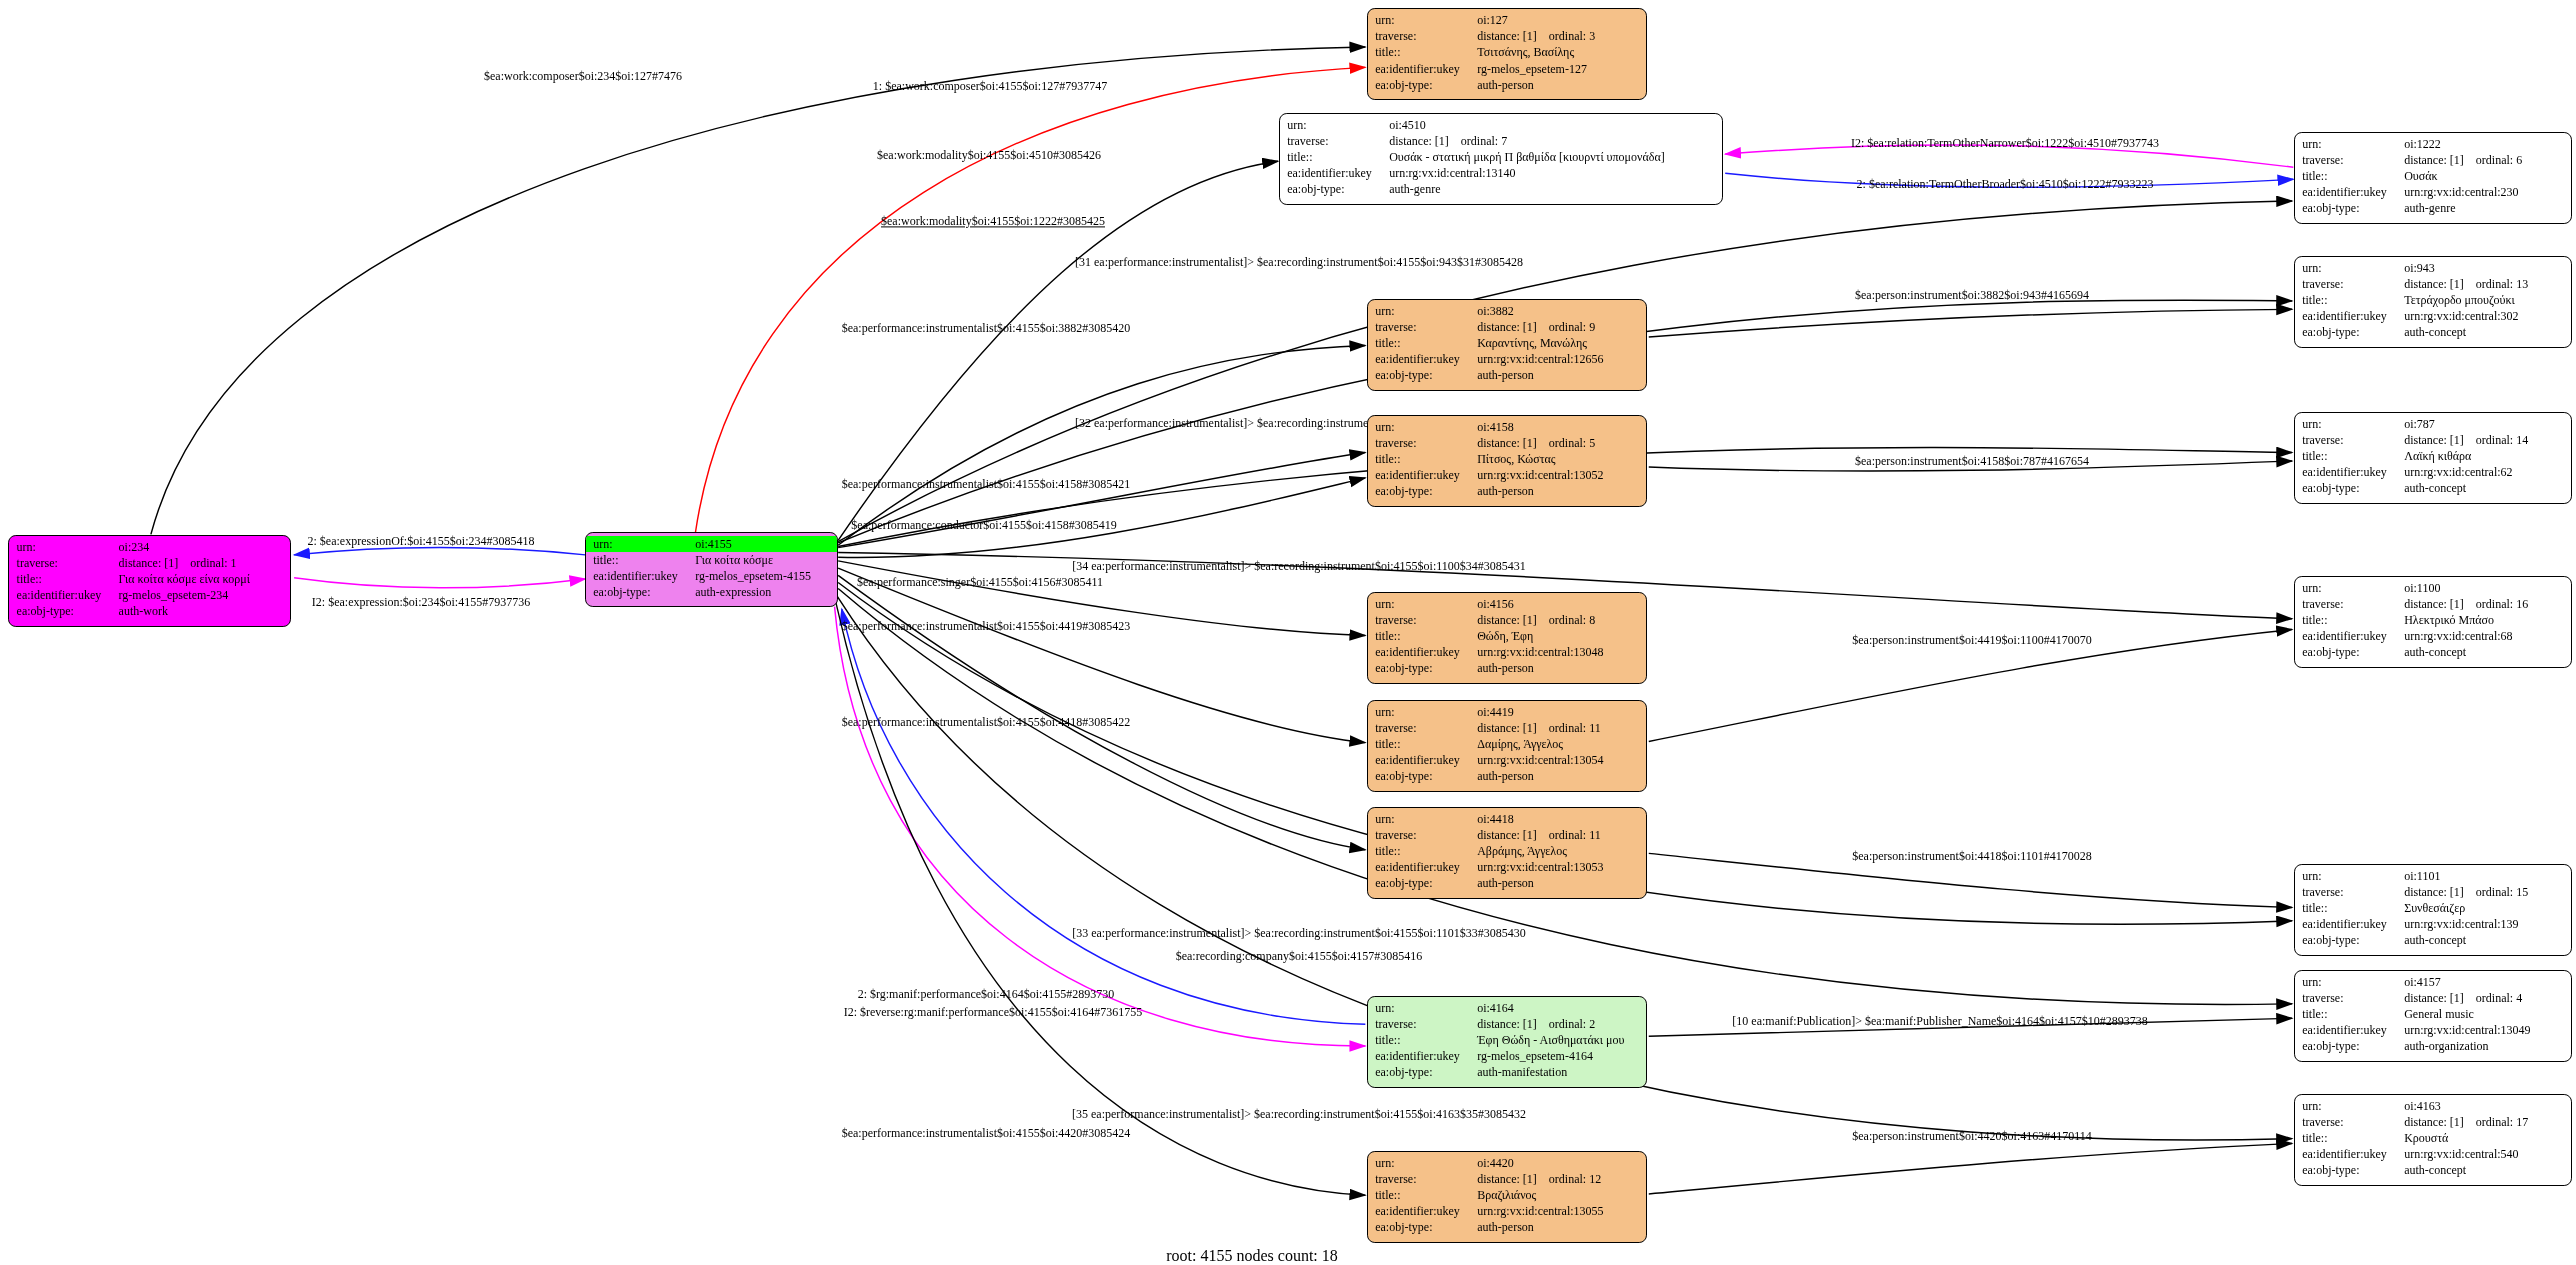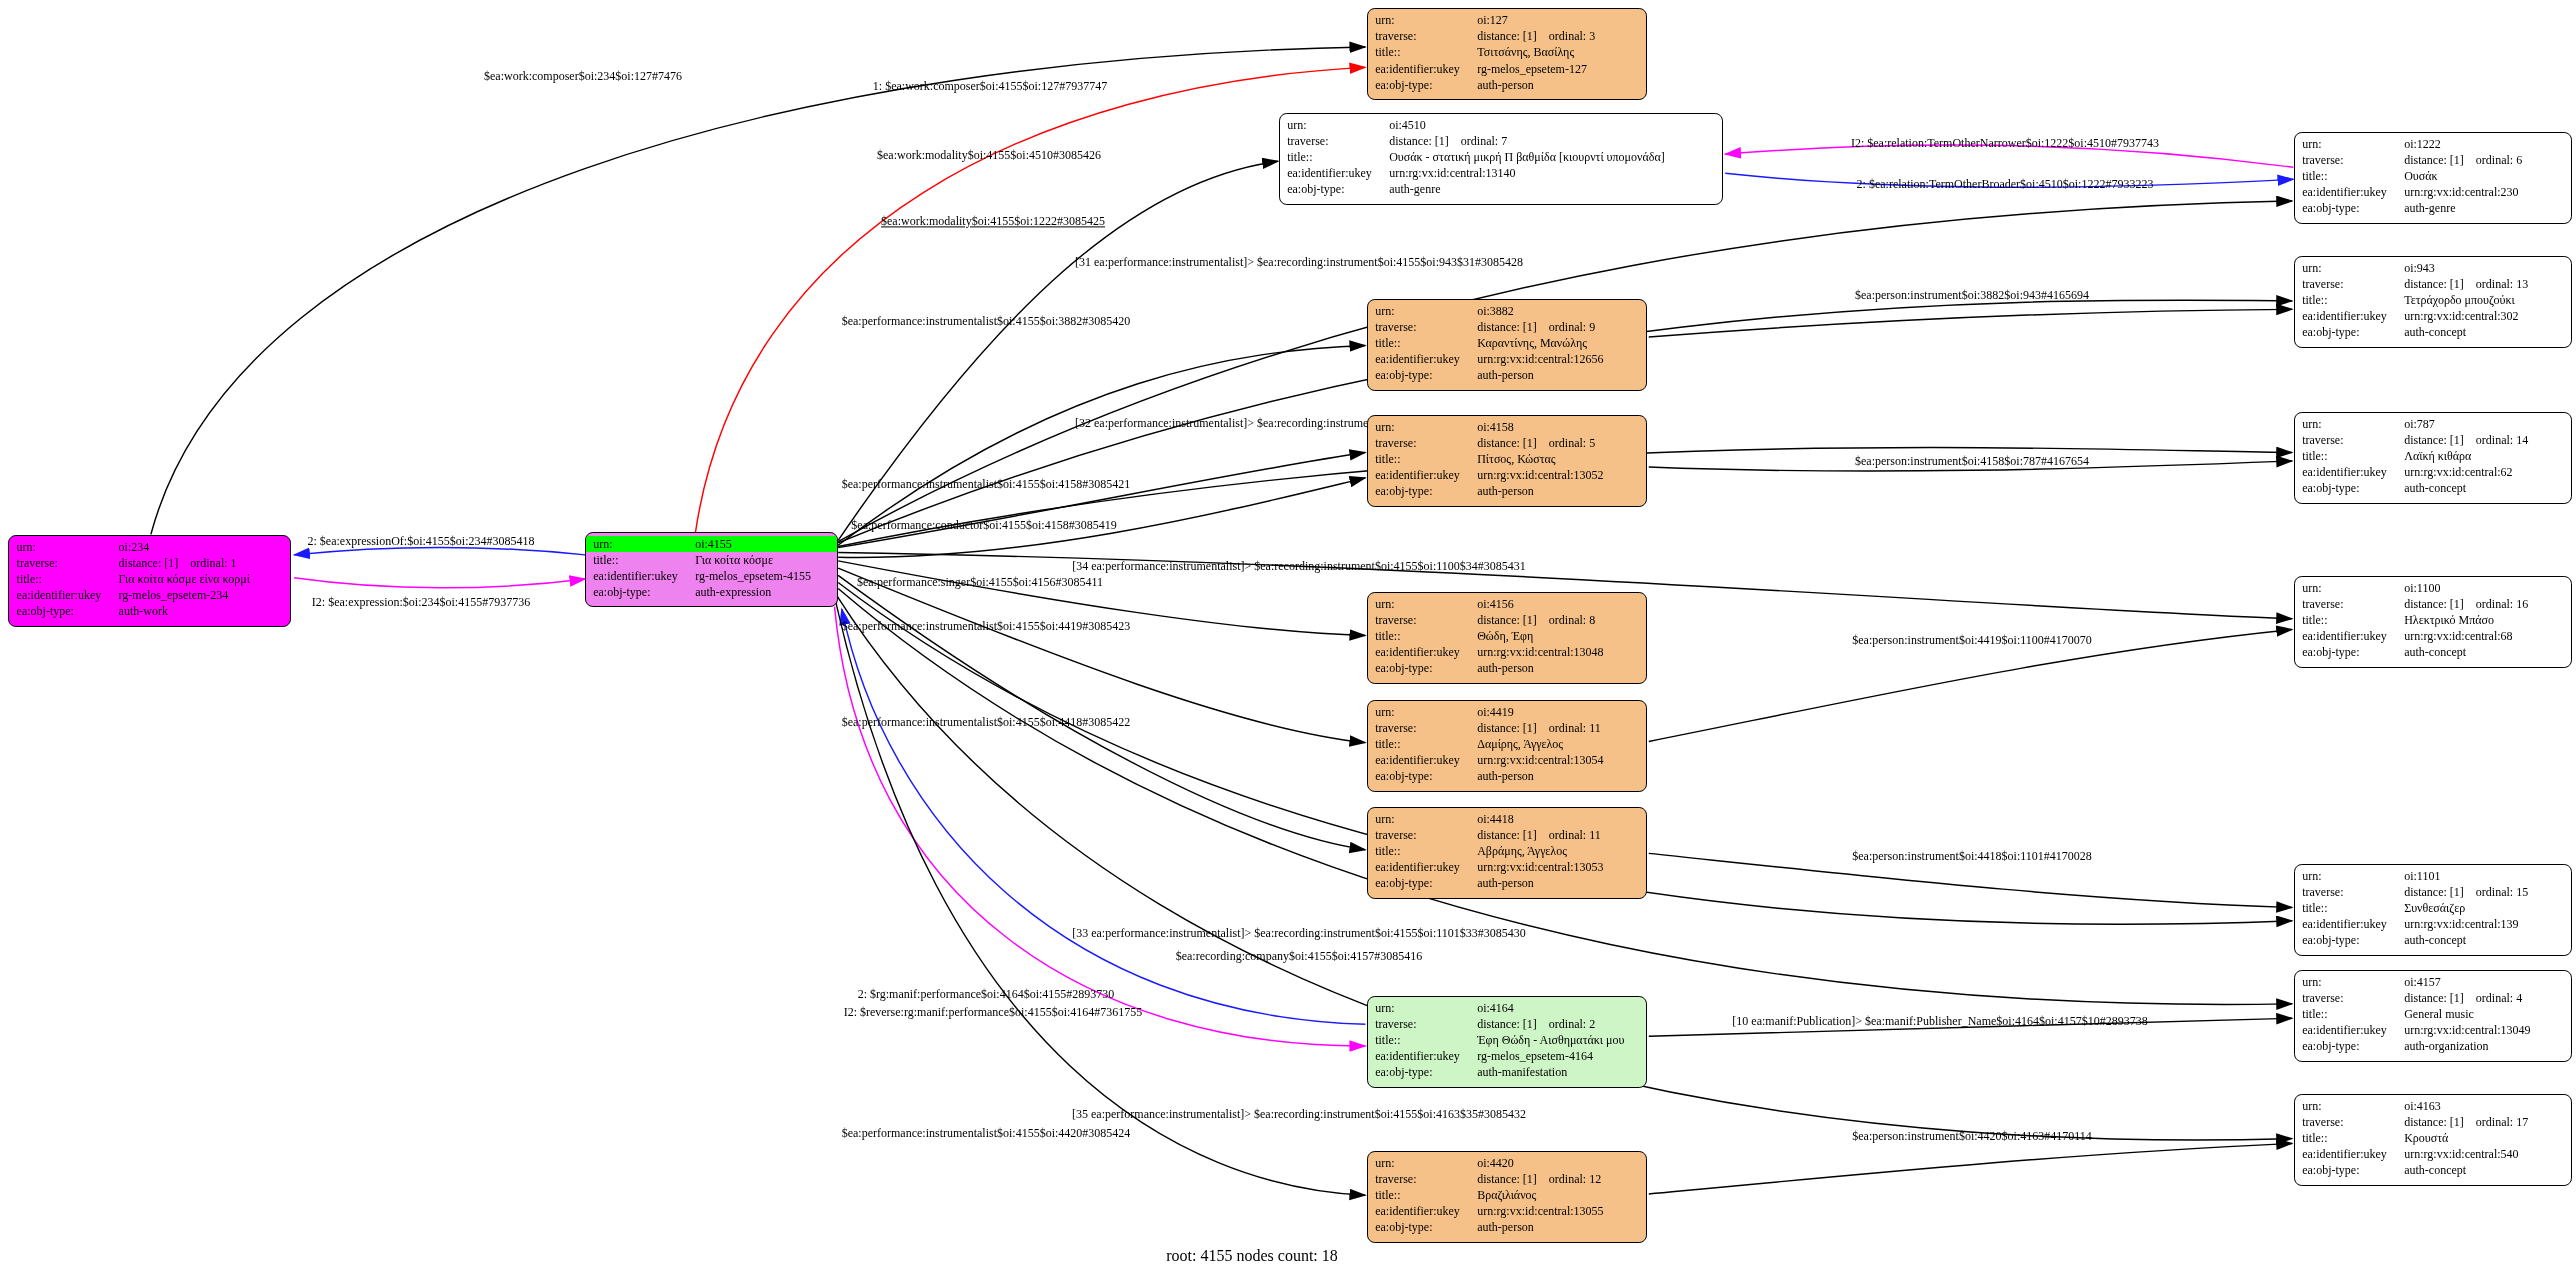--- a/index.html
+++ b/index.html
@@ -65,21 +65,21 @@
     </svg>
   <div id="label-layer">
       <div class="edge-label" style="left: 583px; top: 77px;">$ea:work:composer$oi:234$oi:127#7476</div>
       <div class="edge-label" style="left: 990px; top: 87px;">1: $ea:work:composer$oi:4155$oi:127#7937747</div>
       <div class="edge-label" style="left: 989px; top: 156px;">$ea:work:modality$oi:4155$oi:4510#3085426</div>
       <div class="edge-label" style="left: 2005px; top: 144px;">I2: $ea:relation:TermOtherNarrower$oi:1222$oi:4510#7937743</div>
       <div class="edge-label" style="left: 2005px; top: 185px;">2: $ea:relation:TermOtherBroader$oi:4510$oi:1222#7933223</div>
       <div class="edge-label" style="left: 993px; top: 222px; text-decoration: underline;">$ea:work:modality$oi:4155$oi:1222#3085425</div>
       <div class="edge-label" style="left: 1299px; top: 263px;">[31 ea:performance:instrumentalist]&gt; $ea:recording:instrument$oi:4155$oi:943$31#3085428</div>
       <div class="edge-label" style="left: 1972px; top: 296px;">$ea:person:instrument$oi:3882$oi:943#4165694</div>
-      <div class="edge-label" style="left: 986px; top: 322px;">$ea:performance:instrumentalist$oi:4155$oi:3882#3085420</div>
+      <div class="edge-label" style="left: 986px; top: 329px;">$ea:performance:instrumentalist$oi:4155$oi:3882#3085420</div>
       <div class="edge-label" style="left: 1299px; top: 424px;">[32 ea:performance:instrumentalist]&gt; $ea:recording:instrument$oi:4155$oi:787$32#3085429</div>
       <div class="edge-label" style="left: 1972px; top: 462px;">$ea:person:instrument$oi:4158$oi:787#4167654</div>
       <div class="edge-label" style="left: 986px; top: 485px;">$ea:performance:instrumentalist$oi:4155$oi:4158#3085421</div>
       <div class="edge-label" style="left: 984px; top: 526px;">$ea:performance:conductor$oi:4155$oi:4158#3085419</div>
       <div class="edge-label" style="left: 1299px; top: 567px;">[34 ea:performance:instrumentalist]&gt; $ea:recording:instrument$oi:4155$oi:1100$34#3085431</div>
       <div class="edge-label" style="left: 980px; top: 583px;">$ea:performance:singer$oi:4155$oi:4156#3085411</div>
       <div class="edge-label" style="left: 986px; top: 627px;">$ea:performance:instrumentalist$oi:4155$oi:4419#3085423</div>
       <div class="edge-label" style="left: 1972px; top: 641px;">$ea:person:instrument$oi:4419$oi:1100#4170070</div>
       <div class="edge-label" style="left: 986px; top: 723px;">$ea:performance:instrumentalist$oi:4155$oi:4418#3085422</div>
       <div class="edge-label" style="left: 1972px; top: 857px;">$ea:person:instrument$oi:4418$oi:1101#4170028</div>

